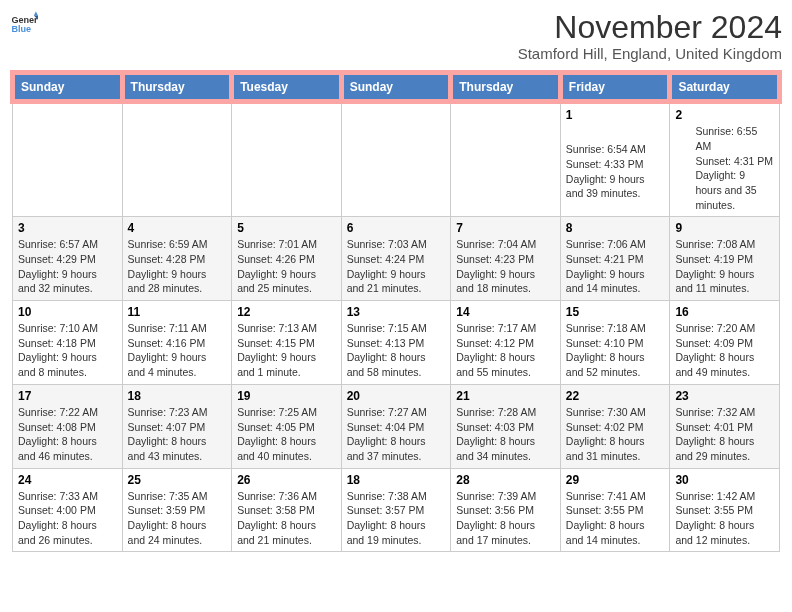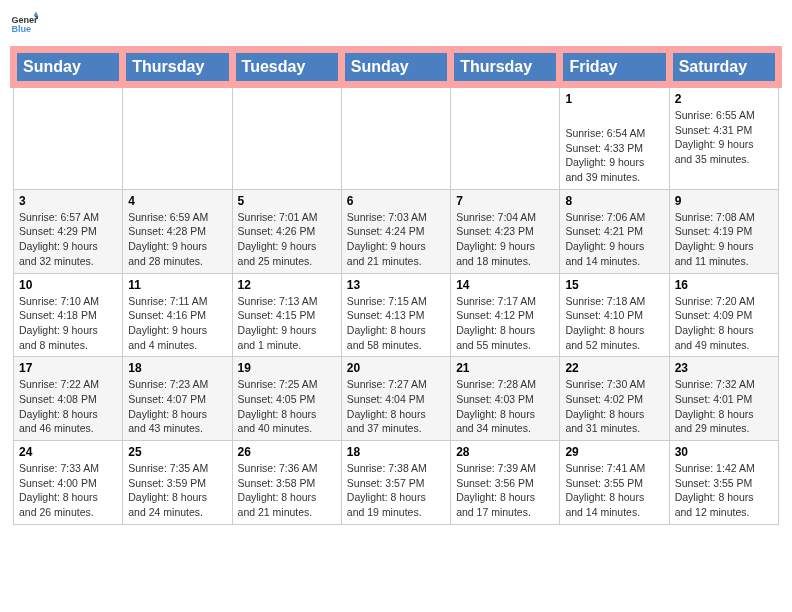--- a/index.html
+++ b/index.html
@@ -41,23 +41,23 @@
     table {
       width: 100%;
       border-collapse: collapse;
       font-size: 11px;
     }
     thead tr th {
       background: #4a7fc1;
       color: #fff;
       text-align: left;
       padding: 5px 6px;
-      font-size: 16px;
+      font-size: 12px;
       font-weight: bold;
-      border: 7px solid #fca5a5;
+      border: 5px solid #fca5a5;
     }
     tbody tr td {
       border: 1px solid #ccc;
       padding: 4px 5px;
       vertical-align: top;
       width: 14.28%;
       min-height: 80px;
     }
     tbody tr:nth-child(odd) td {
       background: #fff;
@@ -86,20 +86,22 @@
 <div class="header-area">
   <div class="logo">
     <svg class="logo-icon" viewBox="0 0 40 40">
       <text x="2" y="18" font-size="13" font-weight="bold" fill="#333">General</text>
       <text x="2" y="32" font-size="13" font-weight="bold" fill="#4a90d9">Blue</text>
       <polygon points="34,8 40,8 37,2" fill="#4a90d9"></polygon>
       <polygon points="34,8 40,8 40,14" fill="#2a6090"></polygon>
     </svg>
   </div>
   <div class="title-area">
+    <div class="main-title">November 2024</div>
+    <div class="subtitle">Stamford Hill, England, United Kingdom</div>
   </div>
 </div>
 
 <table>
   <thead>
     <tr id="header-row">
         <th>Sunday</th>
         <th>Thursday</th>
         <th>Tuesday</th>
         <th>Sunday</th>
@@ -116,21 +118,21 @@
         <td class="empty-cell"></td>
         <td class="empty-cell"></td>
         <td>
           <span class="day-num">1</span>
           <div class="day-info" style="white-space: pre-line; margin-top: 20px;">Sunrise: 6:54 AM
 Sunset: 4:33 PM
 Daylight: 9 hours and 39 minutes.</div>
         </td>
         <td>
           <span class="day-num">2</span>
-          <div class="day-info" style="white-space: pre-line;">Sunrise: 6:55 AM
+          <div class="day-info" style="white-space: pre-line; margin-left: 20px;">Sunrise: 6:55 AM
 Sunset: 4:31 PM
 Daylight: 9 hours and 35 minutes.</div>
         </td>
       </tr>
       <tr>
         <td>
           <span class="day-num">3</span>
           <div class="day-info" style="white-space: pre-line;">Sunrise: 6:57 AM
 Sunset: 4:29 PM
 Daylight: 9 hours and 32 minutes.</div>

